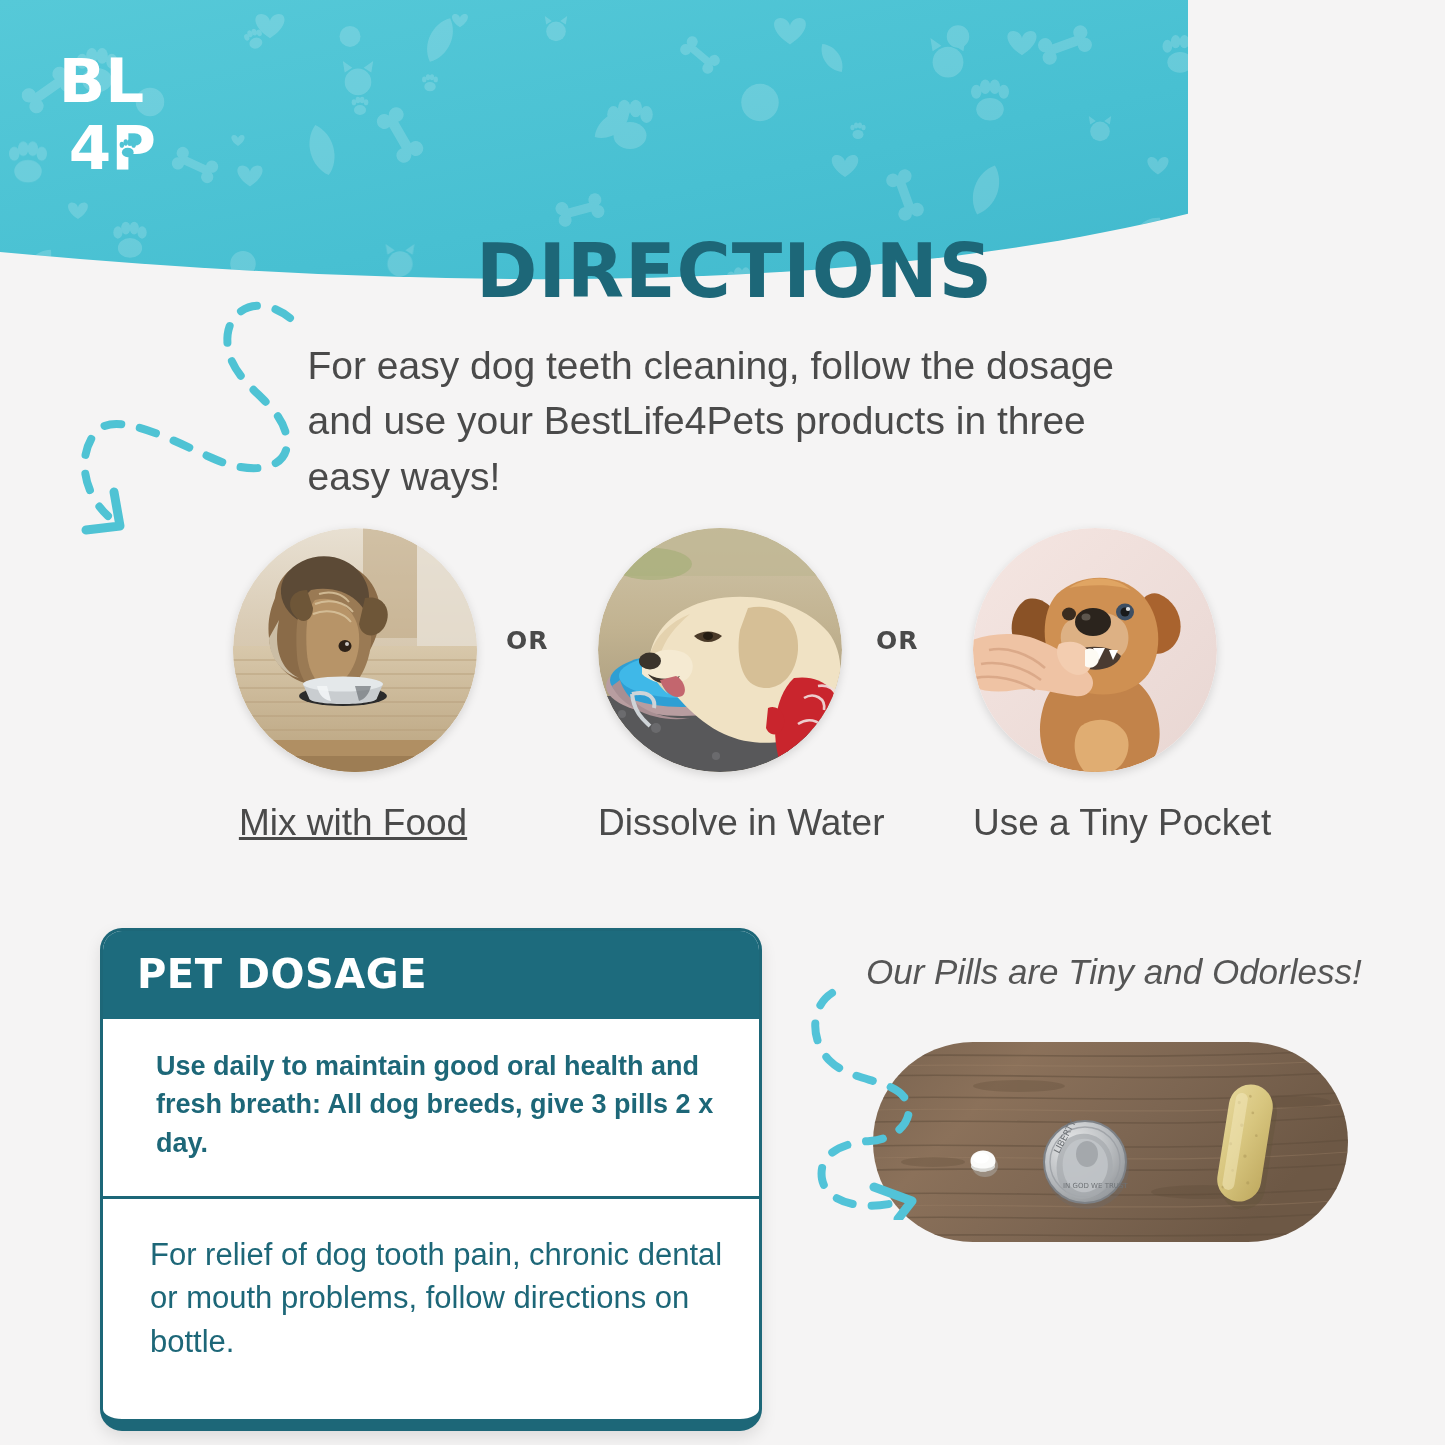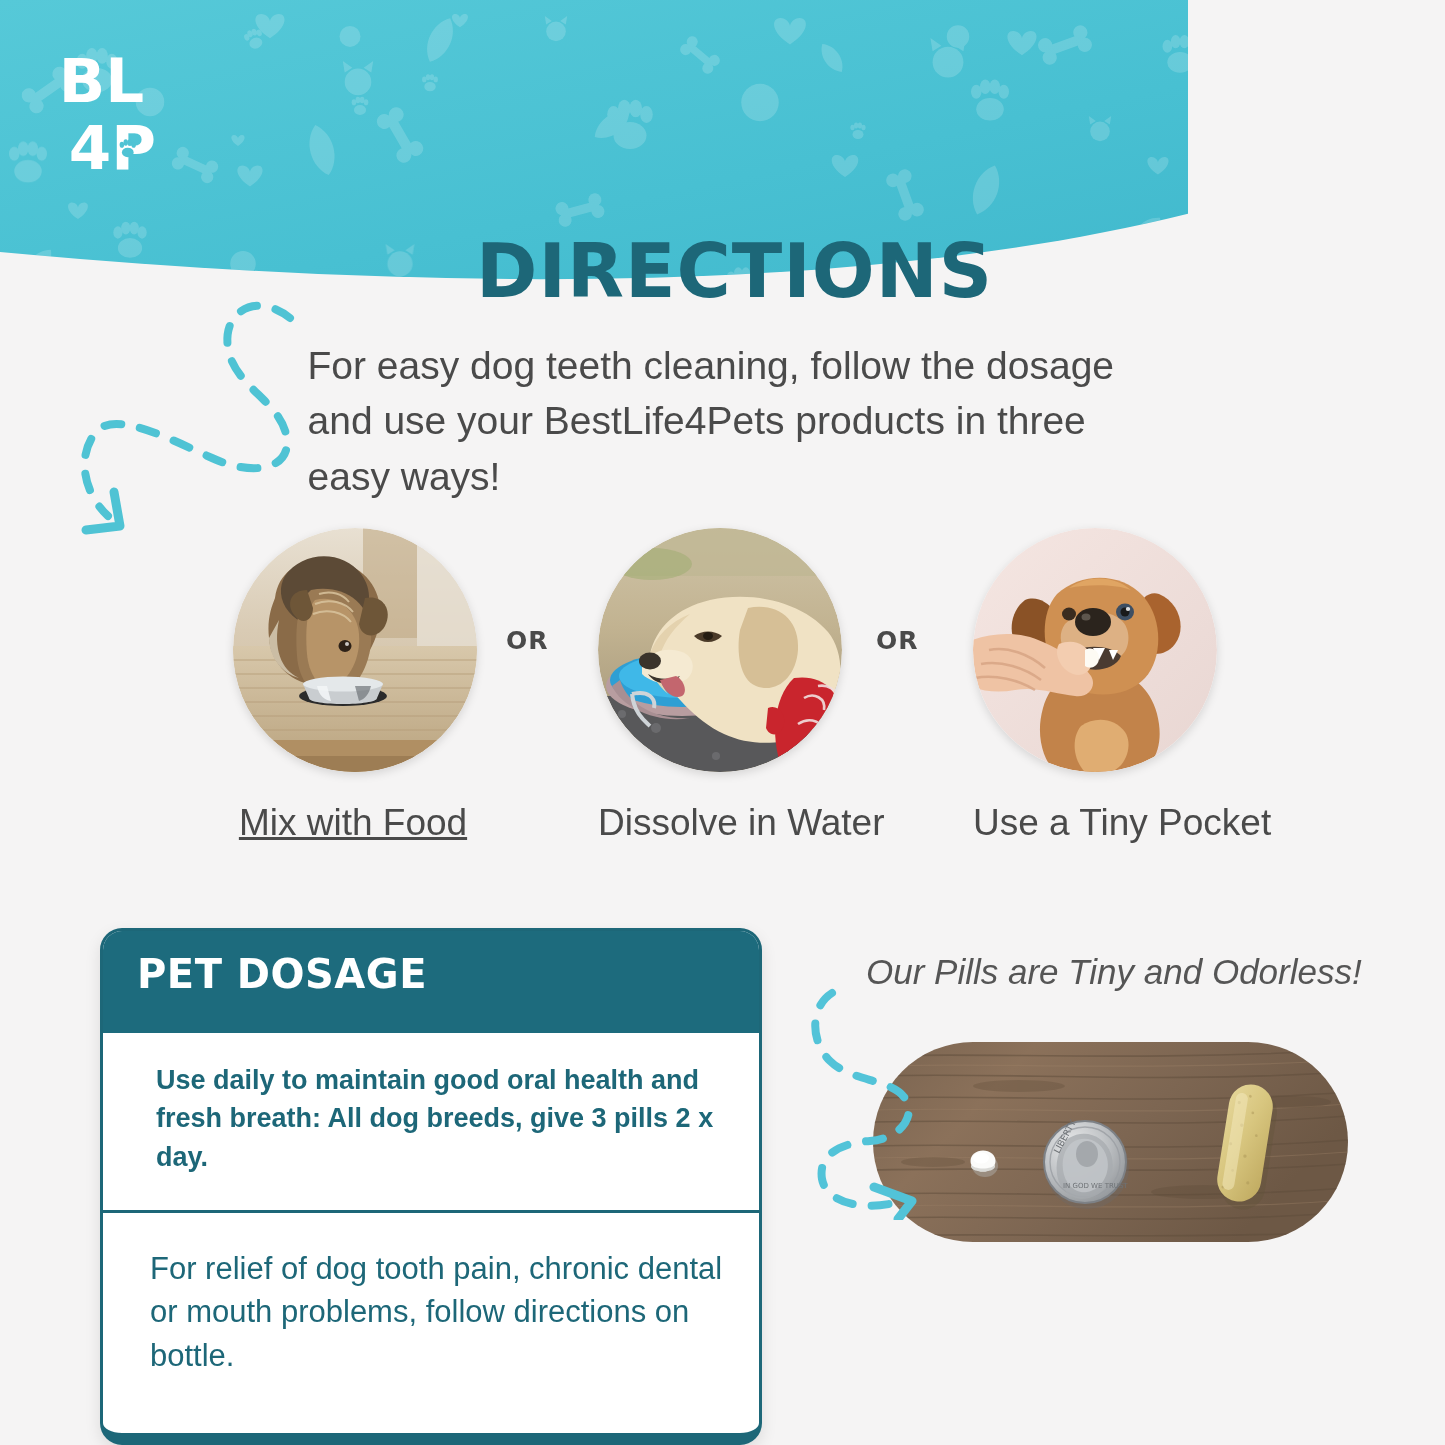--- a/index.html
+++ b/index.html
@@ -130,21 +130,21 @@
     background: #ffffff;
     overflow: hidden;
     box-shadow: 0 6px 16px rgba(0,0,0,0.10);
   }
   .dosage-head {
     background: #1d6b7d;
     color: #ffffff;
     font-size: 40px;
     font-weight: bold;
     letter-spacing: 0.5px;
-    padding: 20px 34px 36px 34px;
+    padding: 20px 34px 22px 34px;
     font-family: "DejaVu Sans", sans-serif;
   }
   .dosage-primary {
     padding: 28px 34px 34px 53px;
     font-size: 27px;
     font-weight: bold;
     line-height: 1.42;
     color: #1d6778;
     border-bottom: 3px solid #1d6778;
     font-family: "Liberation Sans", sans-serif;

